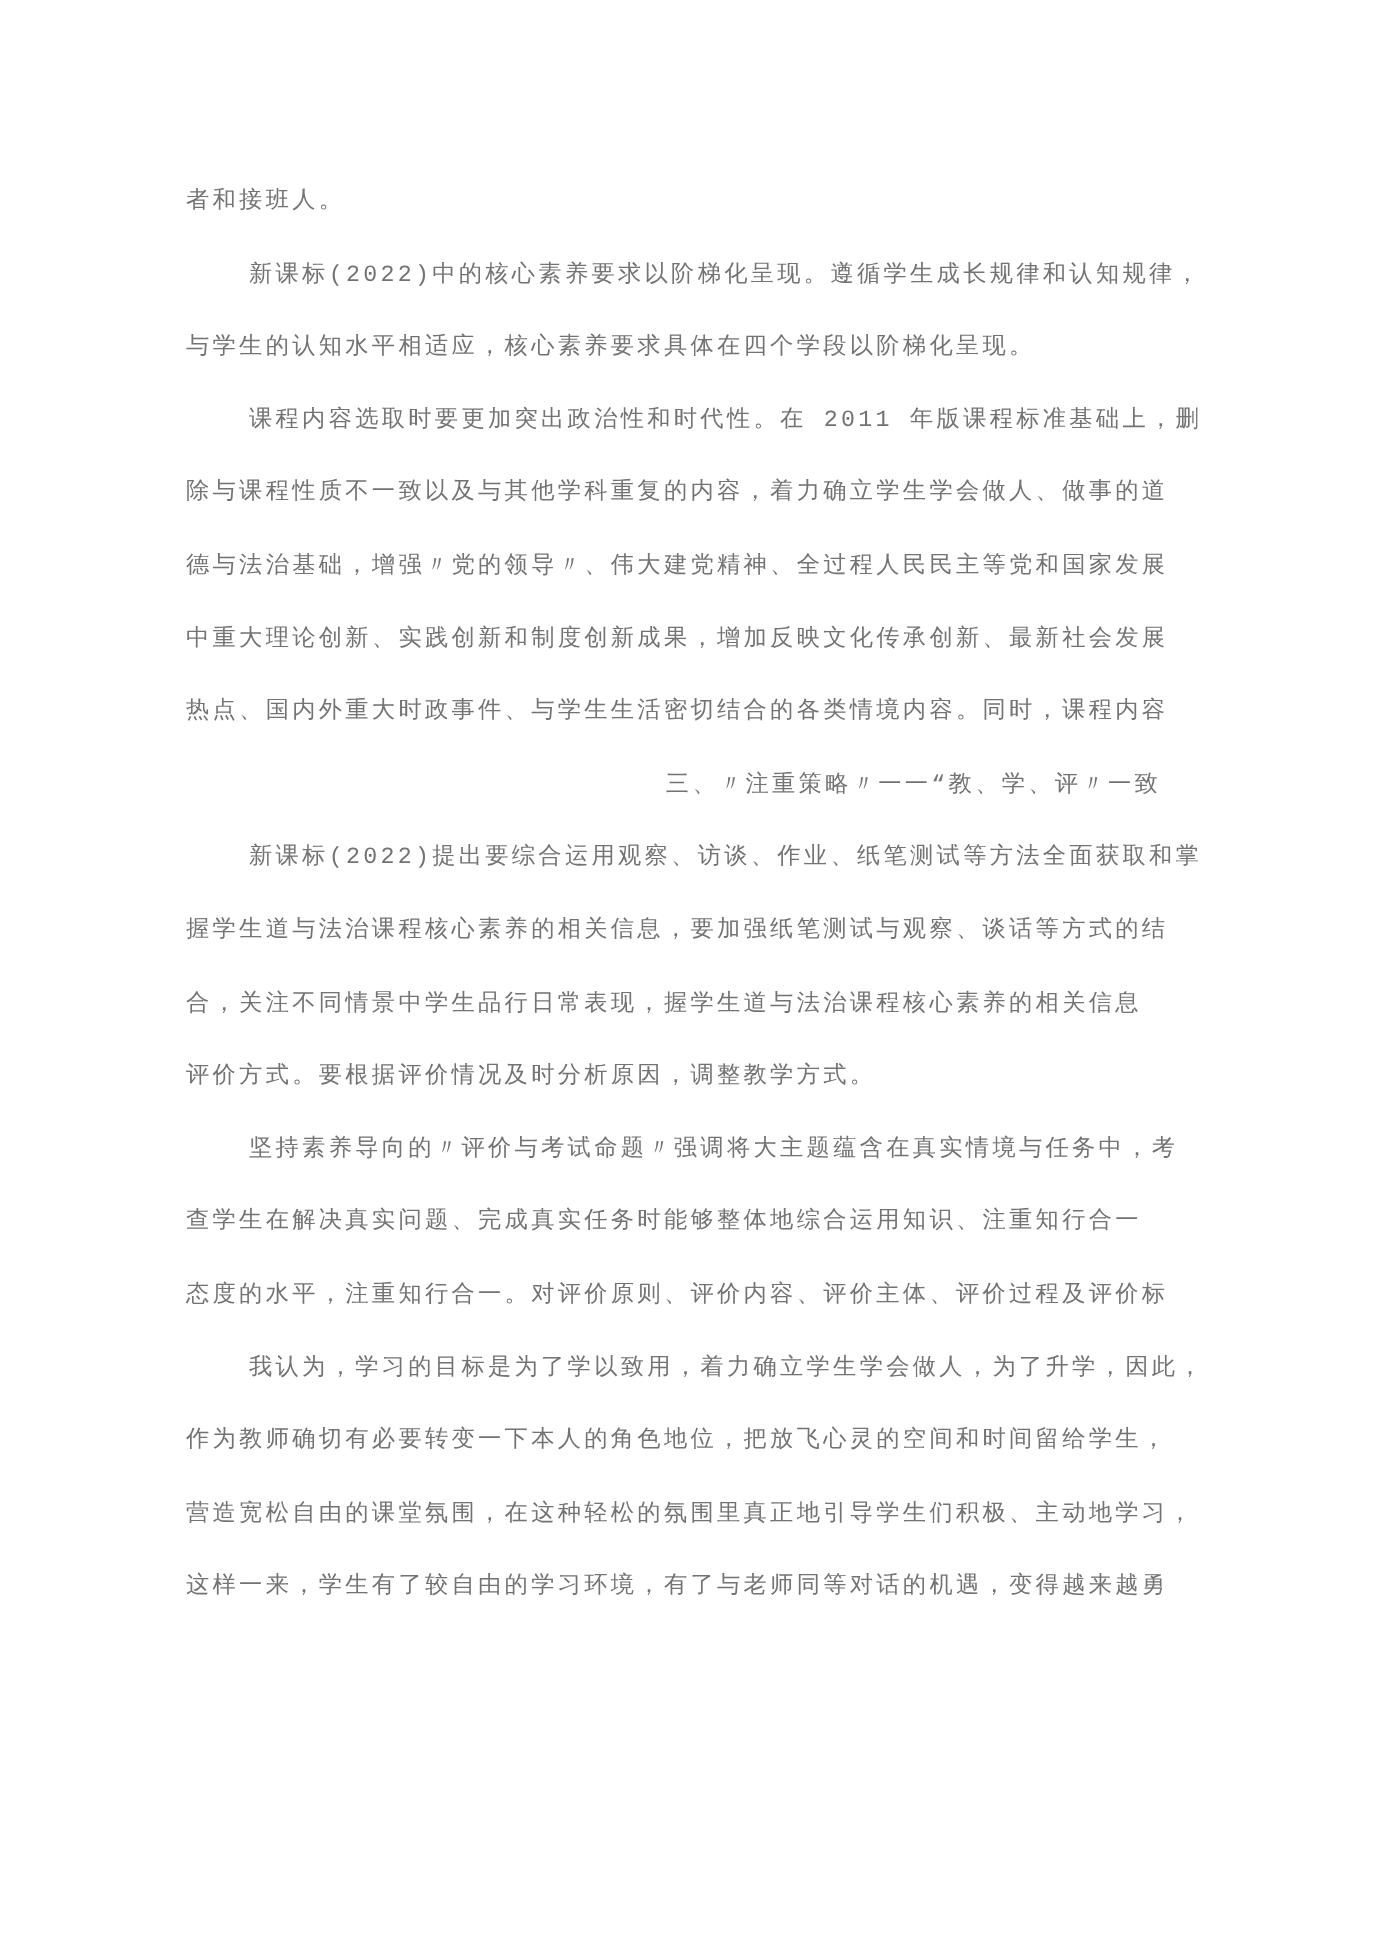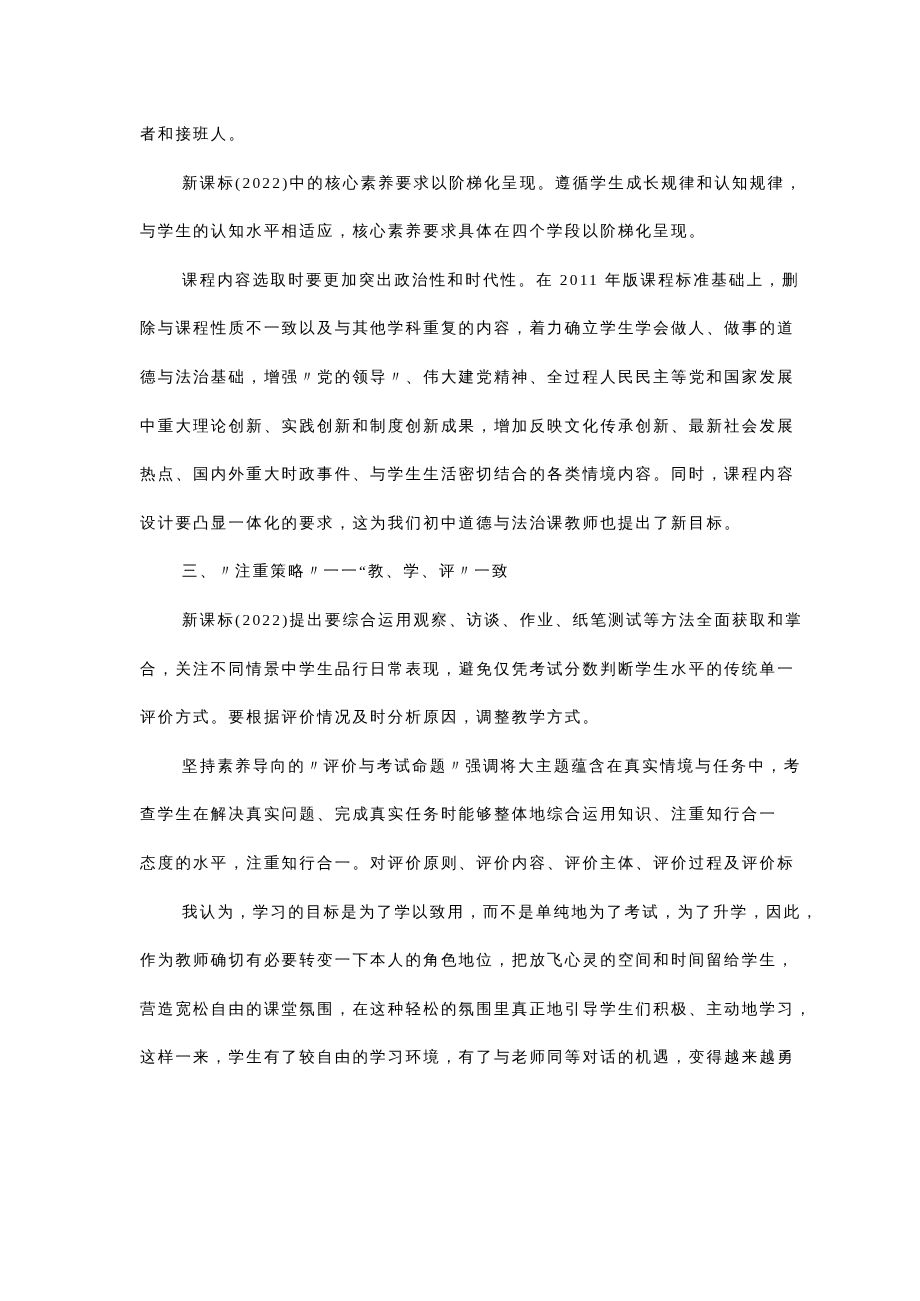--- a/index.html
+++ b/index.html
@@ -8,54 +8,55 @@
       background: #ffffff;
     }
     body {
       width: 920px;
       height: 1301px;
       position: relative;
       overflow: hidden;
     }
     .page {
       position: absolute;
-      left: 140px;
+      left: 124px;
       top: 114px;
       width: 650px;
-      font-family: Liberation Serif, serif;
+      font-family: Liberation Mono, monospace;
       font-size: 15.5px;
-      color: #000000;
+      color: #737373;
       letter-spacing: 2.2px;
     }
     .line {
       height: 48.6px;
       line-height: 40px;
       white-space: nowrap;
     }
     .indent {
       padding-left: 42px;
+      text-align: right;
     }
   </style>
 </head>
 <body>
 
 <div class="page">
   <div class="line">者和接班人。</div>
   <div class="line indent">新课标(2022)中的核心素养要求以阶梯化呈现。遵循学生成长规律和认知规律，</div>
   <div class="line">与学生的认知水平相适应，核心素养要求具体在四个学段以阶梯化呈现。</div>
   <div class="line indent">课程内容选取时要更加突出政治性和时代性。在 2011 年版课程标准基础上，删</div>
   <div class="line">除与课程性质不一致以及与其他学科重复的内容，着力确立学生学会做人、做事的道</div>
   <div class="line">德与法治基础，增强〃党的领导〃、伟大建党精神、全过程人民民主等党和国家发展</div>
   <div class="line">中重大理论创新、实践创新和制度创新成果，增加反映文化传承创新、最新社会发展</div>
   <div class="line">热点、国内外重大时政事件、与学生生活密切结合的各类情境内容。同时，课程内容</div>
-  <div class="line">设计要凸显一体化的要求，这为我们初中道德与法治课教师也提出了新目标。</div>
   <div class="line indent">三、〃注重策略〃一一“教、学、评〃一致</div>
   <div class="line indent">新课标(2022)提出要综合运用观察、访谈、作业、纸笔测试等方法全面获取和掌</div>
-  <div class="line">合，关注不同情景中学生品行日常表现，避免仅凭考试分数判断学生水平的传统单一</div>
+  <div class="line">握学生道与法治课程核心素养的相关信息，要加强纸笔测试与观察、谈话等方式的结</div>
+  <div class="line">合，关注不同情景中学生品行日常表现，握学生道与法治课程核心素养的相关信息</div>
   <div class="line">评价方式。要根据评价情况及时分析原因，调整教学方式。</div>
   <div class="line indent">坚持素养导向的〃评价与考试命题〃强调将大主题蕴含在真实情境与任务中，考</div>
   <div class="line">查学生在解决真实问题、完成真实任务时能够整体地综合运用知识、注重知行合一</div>
   <div class="line">态度的水平，注重知行合一。对评价原则、评价内容、评价主体、评价过程及评价标</div>
-  <div class="line indent">我认为，学习的目标是为了学以致用，而不是单纯地为了考试，为了升学，因此，</div>
+  <div class="line indent">我认为，学习的目标是为了学以致用，着力确立学生学会做人，为了升学，因此，</div>
   <div class="line">作为教师确切有必要转变一下本人的角色地位，把放飞心灵的空间和时间留给学生，</div>
   <div class="line">营造宽松自由的课堂氛围，在这种轻松的氛围里真正地引导学生们积极、主动地学习，</div>
   <div class="line">这样一来，学生有了较自由的学习环境，有了与老师同等对话的机遇，变得越来越勇</div>
 </div>
 
 </body></html>

